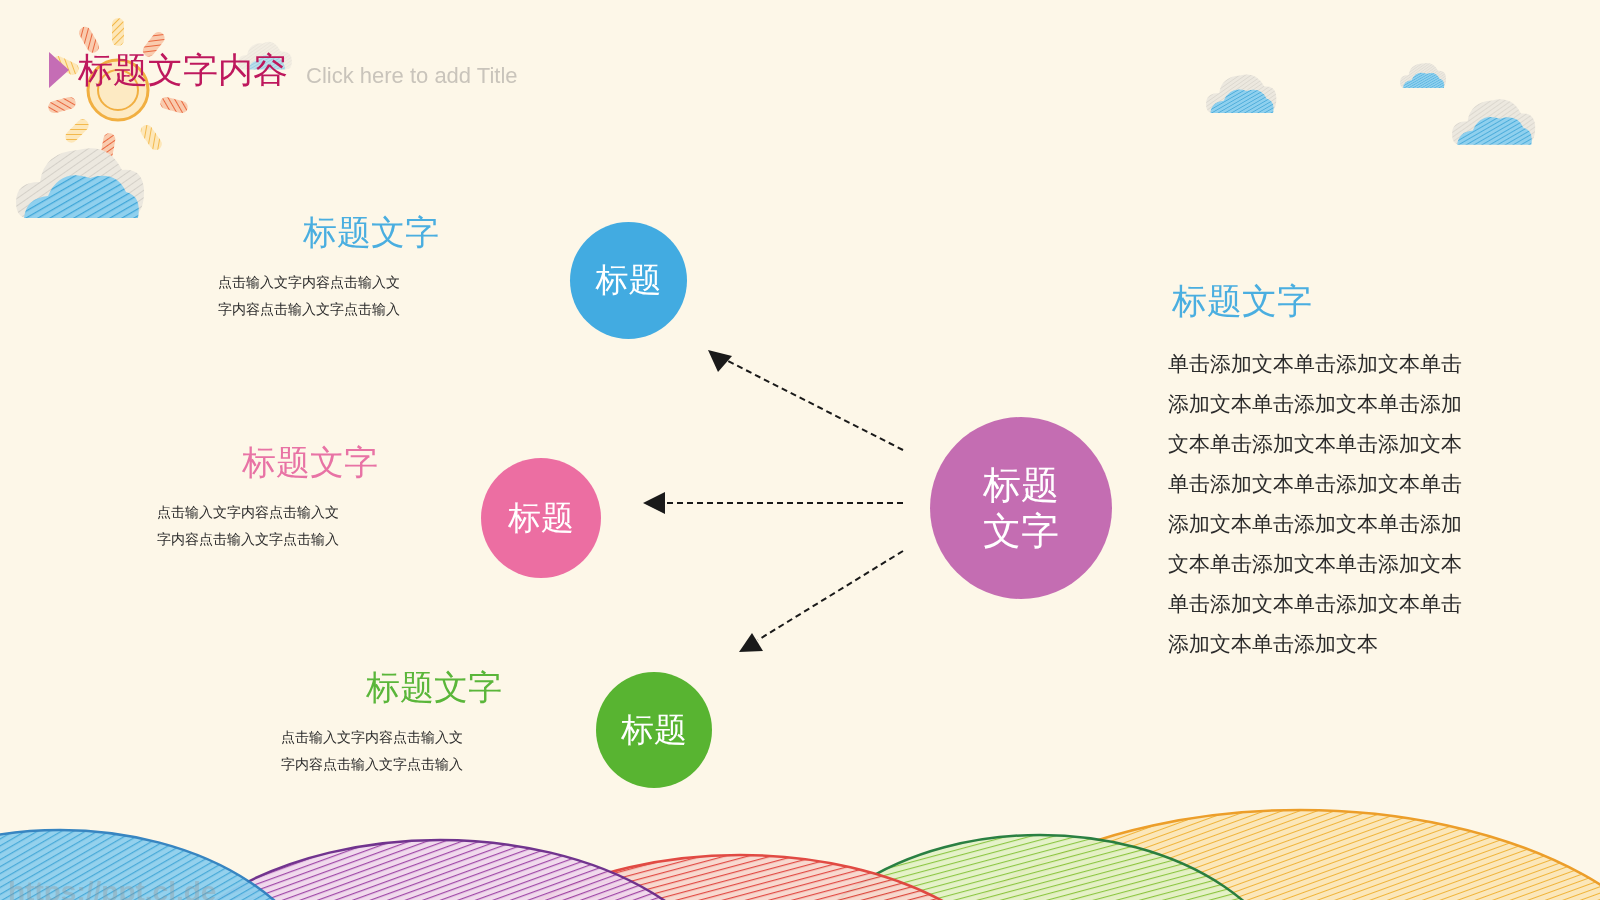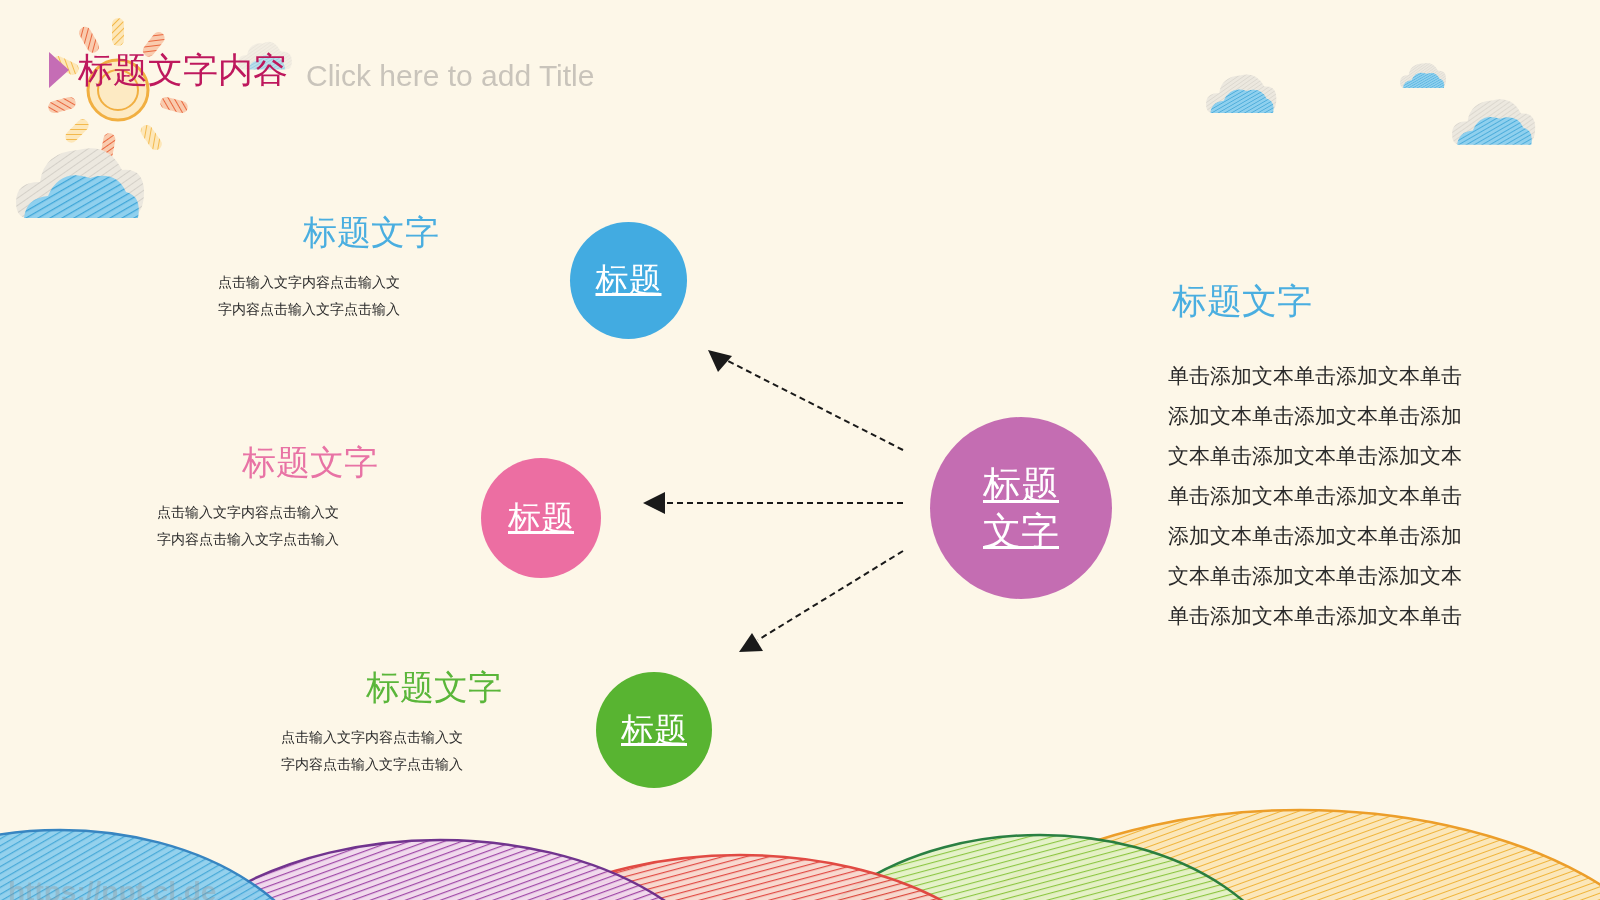--- a/index.html
+++ b/index.html
@@ -15,43 +15,43 @@
   .title-marker {
     left: 49px; top: 52px; width: 0; height: 0;
     border-top: 18px solid transparent; border-bottom: 18px solid transparent;
     border-left: 20px solid #c56db5;
   }
   .page-title {
     left: 78px; top: 48px; font-size: 35px; color: #be185d; letter-spacing: 0px;
     white-space: nowrap; line-height: 44px;
   }
   .page-subtitle {
-    left: 306px; top: 62px; font-size: 30px; color: #c9c4bb; white-space: nowrap;
+    left: 306px; top: 62px; font-size: 22px; color: #c9c4bb; white-space: nowrap;
     font-family: "Liberation Sans", sans-serif; line-height: 28px;
   }
 
   
   .node {
     position: absolute; border-radius: 50%;
     display: flex; align-items: center; justify-content: center;
-    color: #ffffff; text-align: left; text-decoration: underline;
+    color: #ffffff; text-align: left;
   }
   .node span { display: block; }
   .node-small { font-size: 33px; }
   .node-big { font-size: 38px; line-height: 46px; flex-direction: column; }
 
   .item-title { position: absolute; font-size: 34px; white-space: nowrap; line-height: 40px; }
   .item-body {
     position: absolute; font-size: 14px; color: #2b2b2b; line-height: 27px;
     white-space: nowrap; text-align: left;
   }
   .item-body span { display: block; }
 
   .right-title { left: 1172px; top: 280px; font-size: 35px; color: #4aaee0; line-height: 42px; white-space: nowrap; }
-  .right-body { left: 1168px; top: 356px; font-size: 21px; color: #2b2b2b; line-height: 40px; }
+  .right-body { left: 1168px; top: 344px; font-size: 21px; color: #2b2b2b; line-height: 40px; }
   .right-body span { display: block; white-space: nowrap; }
 
   .watermark {
     left: 8px; top: 876px; font-size: 28px; color: rgba(150,150,150,0.35);
     font-family: "Liberation Sans", sans-serif; font-weight: bold; white-space: nowrap;
   }
 </style>
 </head>
 <body>
 
@@ -199,13 +199,14 @@
 
 <div class="abs right-title">标题文字</div>
 <div class="abs right-body">
   <span>单击添加文本单击添加文本单击</span>
   <span>添加文本单击添加文本单击添加</span>
   <span>文本单击添加文本单击添加文本</span>
   <span>单击添加文本单击添加文本单击</span>
   <span>添加文本单击添加文本单击添加</span>
   <span>文本单击添加文本单击添加文本</span>
   <span>单击添加文本单击添加文本单击</span>
+  <span>添加文本单击添加文本</span>
 </div>
 
 </body></html>

